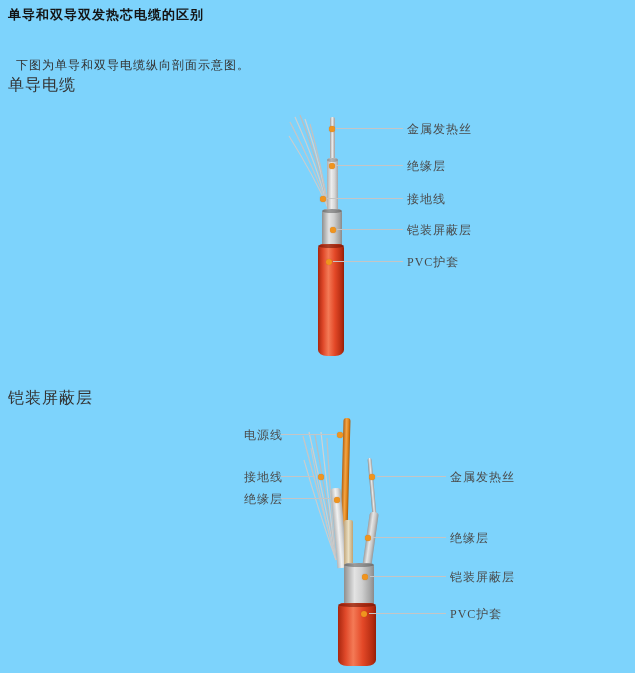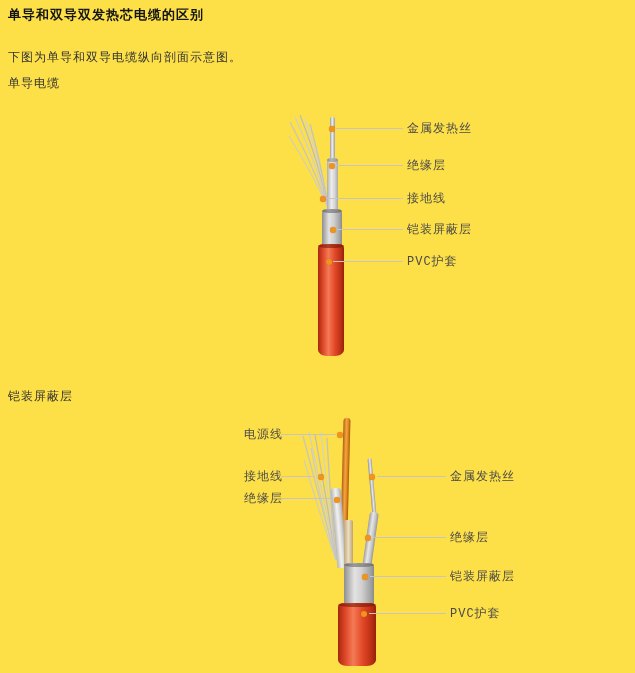--- a/index.html
+++ b/index.html
@@ -1,22 +1,22 @@
 <!DOCTYPE html>
 <html><head>
 <meta charset="utf-8">
 <style>
   html,body { margin:0; padding:0; background:#fff; }
   .canvas {
-    position:relative; width:635px; height:673px; background:#fde047;
-    font-family:Liberation Mono, monospace; overflow:hidden;
+    position:relative; width:635px; height:673px; background:#7dd3fc;
+    font-family:Liberation Serif, serif; overflow:hidden;
   }
   .title   { position:absolute; left:8px; top:6px; margin:0; font-size:13px; font-weight:bold; color:#141414; letter-spacing:1px; }
-  .subtitle{ position:absolute; left:8px; top:49px; margin:0; font-size:12px; color:#333; letter-spacing:1px; }
-  .sec-heading { position:absolute; left:8px; margin:0; font-size:12px; font-weight:normal; color:#333; letter-spacing:1px; }
+  .subtitle{ position:absolute; left:8px; top:49px; margin:8px; font-size:12px; color:#333; letter-spacing:1px; }
+  .sec-heading { position:absolute; left:8px; margin:0; font-size:16px; font-weight:normal; color:#333; letter-spacing:1px; }
 
   .part { position:absolute; }
   .heat-wire  { background:linear-gradient(90deg,#9a9a9a,#f0f0f0 45%,#cfcfcf 65%,#9f9f9f); border-radius:2px 2px 0 0; }
   .insulation { background:linear-gradient(90deg,#aeaeae,#ededed 40%,#d6d6d6 70%,#a6a6a6); border-radius:3px 3px 0 0; }
   .shield     { background:linear-gradient(90deg,#8f8f8f,#e3e3e3 35%,#cfcfcf 60%,#a3a3a3 88%,#8a8a8a); border-radius:4px 4px 0 0; }
   .pvc        { background:linear-gradient(90deg,#a8260e,#e0492a 20%,#f47a56 40%,#e34827 65%,#b62d12 90%,#951f08); border-radius:5px 5px 9px 9px / 4px 4px 6px 6px; }
   .insulation::before,.shield::before,.pvc::before {
     content:""; position:absolute; left:0; right:0; top:0; height:4px; border-radius:50%;
   }
   .insulation::before { background:rgba(110,110,110,.45); }

